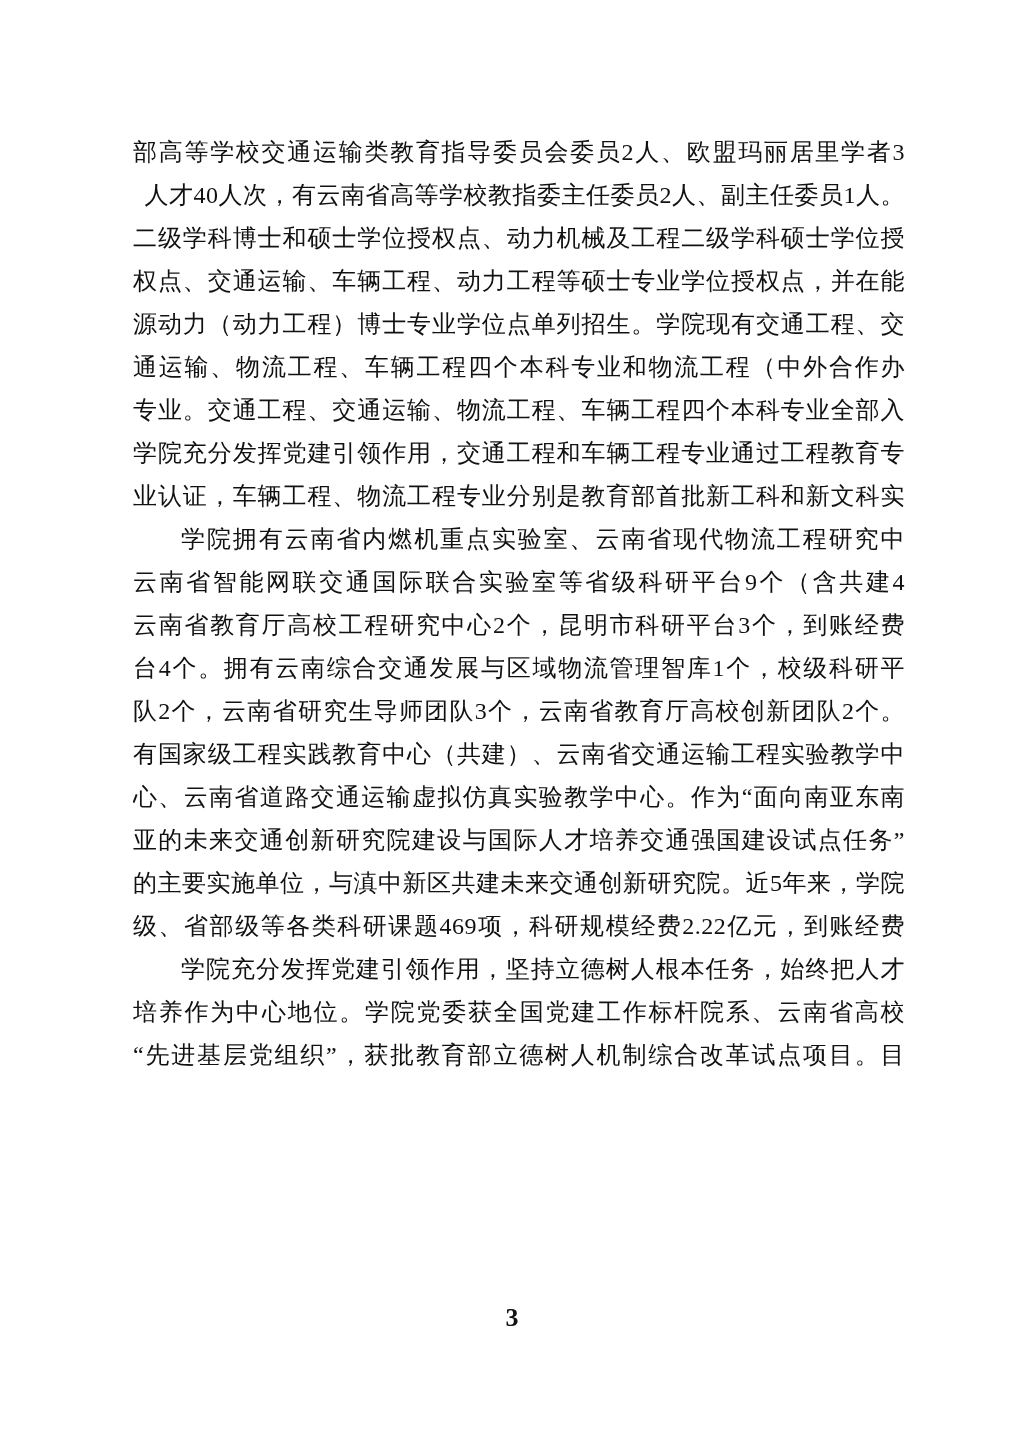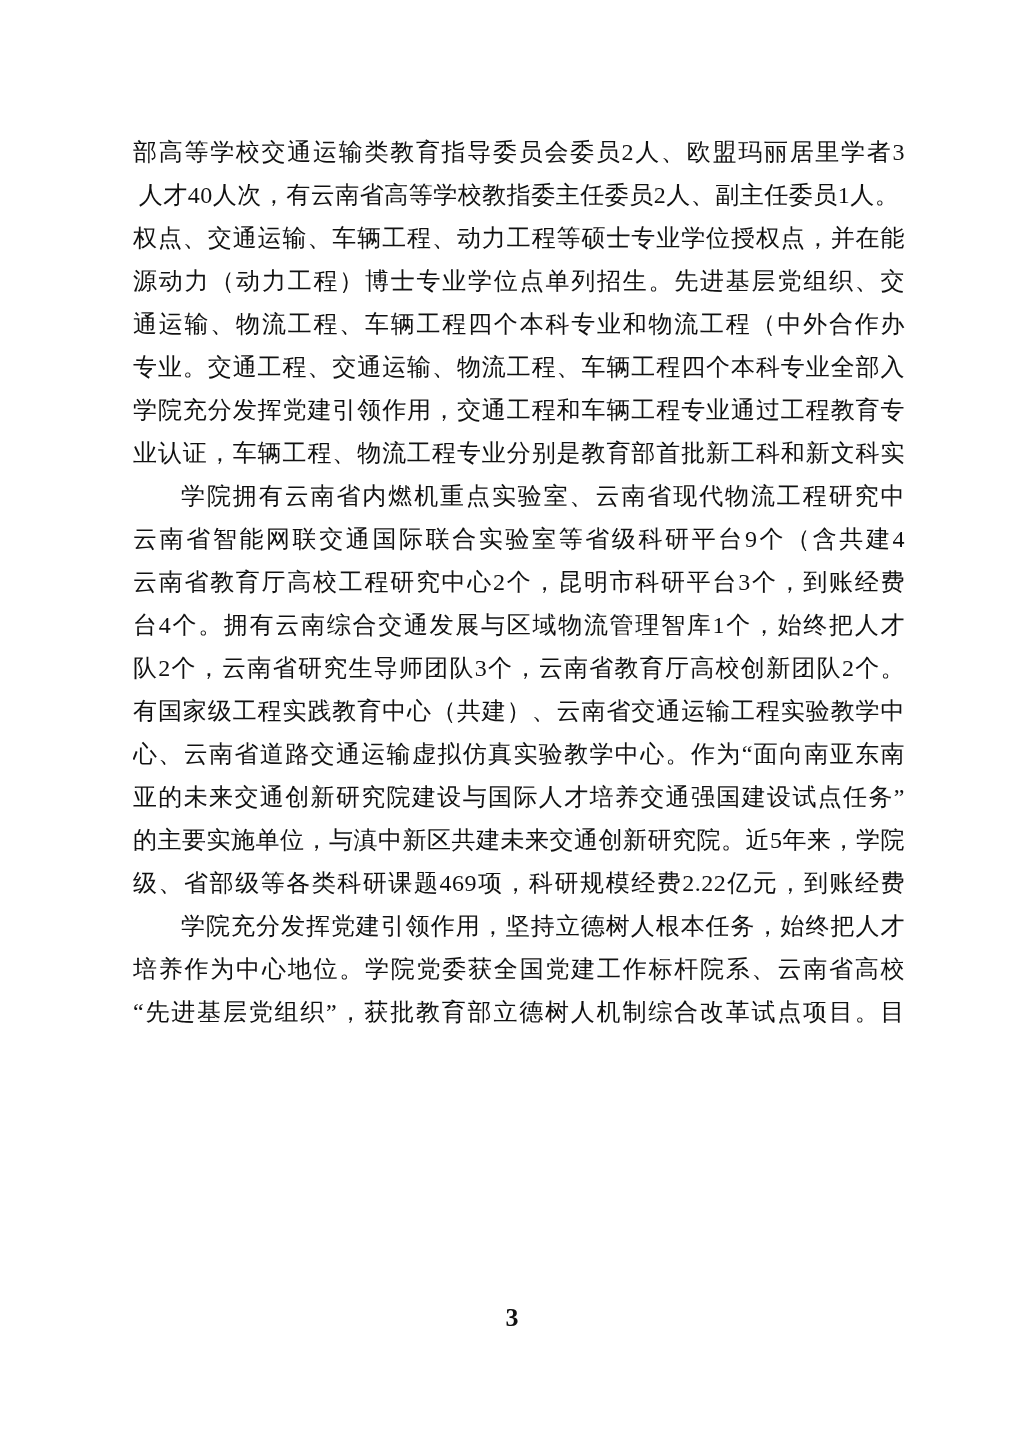--- a/index.html
+++ b/index.html
@@ -23,21 +23,21 @@
   .text-body {
     position: absolute;
     left: 133px;
     top: 131px;
     width: 772px;
   }
   .line {
     font-size: 24px;
     height: 43px;
     line-height: 43px;
-    text-align: center;
+    text-align: right;
     letter-spacing: 0.5px;
     white-space: normal;
     overflow: hidden;
   }
   
   .line.full {
     text-align: justify;
     text-align-last: justify;
   }
   .line.indent {
@@ -54,30 +54,31 @@
     color: #111111;
   }
 </style>
 </head>
 <body>
 
 <div class="page">
   <div class="text-body" id="doc-body">
       <div class="line full">部高等学校交通运输类教育指导委员会委员2人、欧盟玛丽居里学者3人，</div>
       <div class="line">人才40人次，有云南省高等学校教指委主任委员2人、副主任委员1人。</div>
+      <div class="line full">二级学科博士和硕士学位授权点、动力机械及工程二级学科硕士学位授</div>
       <div class="line full">权点、交通运输、车辆工程、动力工程等硕士专业学位授权点，并在能</div>
-      <div class="line full">源动力（动力工程）博士专业学位点单列招生。先进基层党组织、交</div>
+      <div class="line full">源动力（动力工程）博士专业学位点单列招生。学院现有交通工程、交</div>
       <div class="line full">通运输、物流工程、车辆工程四个本科专业和物流工程（中外合作办学）</div>
       <div class="line full">专业。交通工程、交通运输、物流工程、车辆工程四个本科专业全部入</div>
       <div class="line full">学院充分发挥党建引领作用，交通工程和车辆工程专业通过工程教育专</div>
       <div class="line full">业认证，车辆工程、物流工程专业分别是教育部首批新工科和新文科实</div>
       <div class="line full indent">学院拥有云南省内燃机重点实验室、云南省现代物流工程研究中心、</div>
       <div class="line full">云南省智能网联交通国际联合实验室等省级科研平台9个（含共建4个），</div>
       <div class="line full">云南省教育厅高校工程研究中心2个，昆明市科研平台3个，到账经费</div>
-      <div class="line full">台4个。拥有云南综合交通发展与区域物流管理智库1个，始终把人才</div>
+      <div class="line full">台4个。拥有云南综合交通发展与区域物流管理智库1个，校级科研平</div>
       <div class="line full">队2个，云南省研究生导师团队3个，云南省教育厅高校创新团队2个。拥</div>
       <div class="line full">有国家级工程实践教育中心（共建）、云南省交通运输工程实验教学中</div>
       <div class="line full">心、云南省道路交通运输虚拟仿真实验教学中心。作为“面向南亚东南</div>
       <div class="line full">亚的未来交通创新研究院建设与国际人才培养交通强国建设试点任务”</div>
       <div class="line full">的主要实施单位，与滇中新区共建未来交通创新研究院。近5年来，学院</div>
       <div class="line full">级、省部级等各类科研课题469项，科研规模经费2.22亿元，到账经费</div>
       <div class="line full indent">学院充分发挥党建引领作用，坚持立德树人根本任务，始终把人才</div>
       <div class="line full">培养作为中心地位。学院党委获全国党建工作标杆院系、云南省高校</div>
       <div class="line full">“先进基层党组织”，获批教育部立德树人机制综合改革试点项目。目</div>
     </div>

